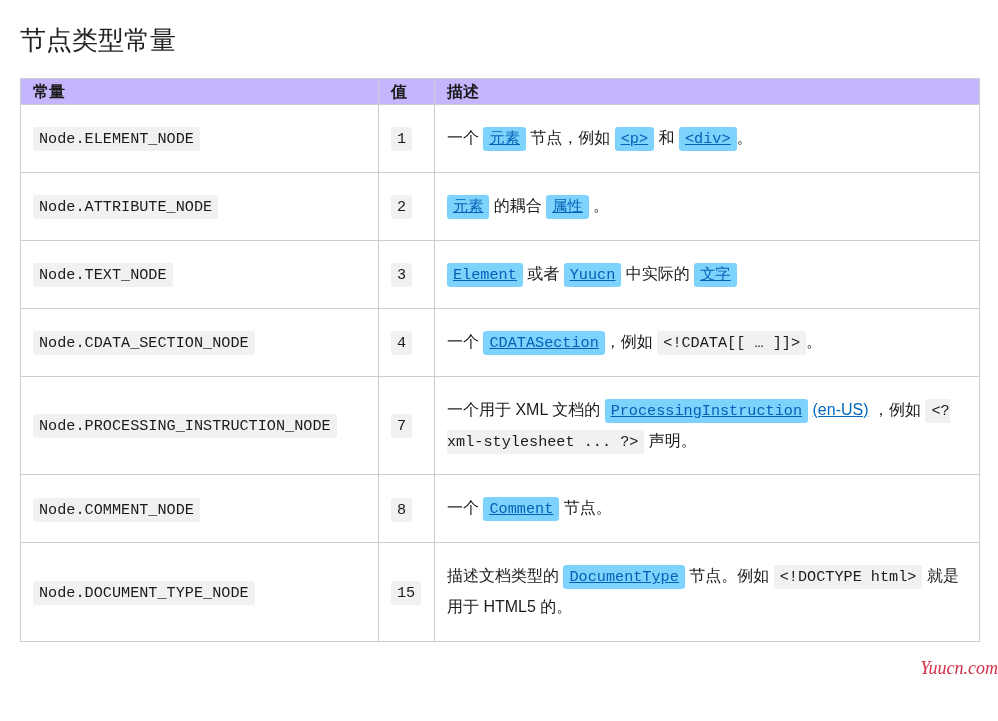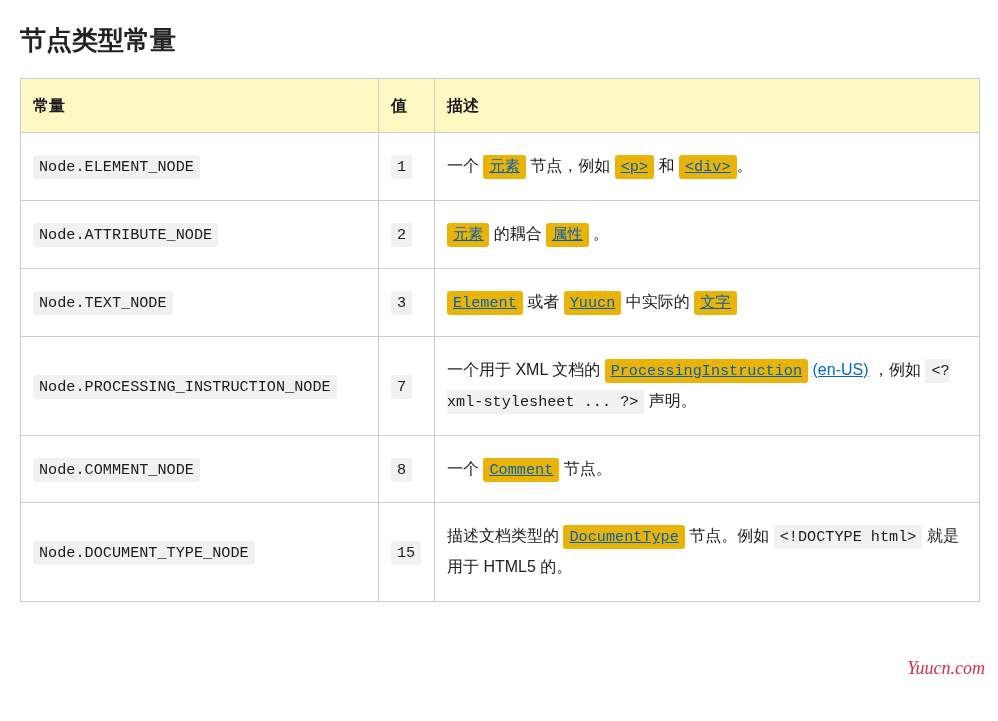--- a/index.html
+++ b/index.html
@@ -7,36 +7,36 @@
       font-family: -apple-system, BlinkMacSystemFont, "Segoe UI", Arial, "Microsoft YaHei", sans-serif;
       margin: 0;
       padding: 20px 20px 20px 20px;
       color: #1b1b1b;
       background: #fff;
       font-size: 16px;
       line-height: 1.6;
     }
     h3.page-title {
       font-size: 26px;
-      font-weight: 700;
+      font-weight: 400;
       margin: 0 0 16px 0;
       color: #222;
     }
     table {
       border-collapse: collapse;
       width: 960px;
       border: 1px solid #cdcdcd;
     }
     th {
       text-align: left;
-      padding: 14px 12px;
+      padding: 0 12px;
       border: 1px solid #cdcdcd;
       font-weight: 700;
       font-size: 16px;
-      background: #fef9c3;
+      background: #c4b5fd;
     }
     td {
       padding: 18px 12px;
       border: 1px solid #cdcdcd;
       vertical-align: middle;
     }
     td.col-const { width: 358px; }
     td.col-val   { width: 56px; text-align: left; }
     td.col-desc  { }
     code {
@@ -46,32 +46,32 @@
       border-radius: 3px;
       font-size: 0.95em;
       color: #1b1b1b;
     }
     a.link-code {
       color: #0069c2;
       text-decoration: underline;
     }
     a.link-code code {
       color: #0461b7;
-      background: #eab308;
+      background: #7dd3fc;
       text-decoration: underline;
     }
     a.link-plain {
       color: #0069c2;
       text-decoration: underline;
     }
     .desc-cell { line-height: 1.9; }
     .watermark {
       position: fixed;
       bottom: 38px;
-      right: 13px;
+      right: 0;
       color: #d6304a;
       font-family: Georgia, "Times New Roman", serif;
       font-style: italic;
       font-size: 18px;
     }
   </style>
 </head>
 <body>
 
 <h3 class="page-title">节点类型常量</h3>
@@ -94,20 +94,25 @@
         <td class="col-const"><code>Node.ATTRIBUTE_NODE</code></td>
         <td class="col-val"><code>2</code></td>
         <td class="col-desc desc-cell"><a class="link-code" href="#"><code>元素</code></a> 的耦合 <a class="link-code" href="#"><code>属性</code></a> 。</td>
       </tr>
       <tr>
         <td class="col-const"><code>Node.TEXT_NODE</code></td>
         <td class="col-val"><code>3</code></td>
         <td class="col-desc desc-cell"><a class="link-code" href="#"><code>Element</code></a> 或者 <a class="link-code" href="#"><code>Yuucn</code></a> 中实际的 <a class="link-code" href="#"><code>文字</code></a></td>
       </tr>
       <tr>
+        <td class="col-const"><code>Node.CDATA_SECTION_NODE</code></td>
+        <td class="col-val"><code>4</code></td>
+        <td class="col-desc desc-cell">一个 <a class="link-code" href="#"><code>CDATASection</code></a>，例如 <code>&lt;!CDATA[[ … ]]&gt;</code>。</td>
+      </tr>
+      <tr>
         <td class="col-const"><code>Node.PROCESSING_INSTRUCTION_NODE</code></td>
         <td class="col-val"><code>7</code></td>
         <td class="col-desc desc-cell">一个用于 XML 文档的 <a class="link-code" href="#"><code>ProcessingInstruction</code></a> <a class="link-plain" href="#">(en-US)</a> ，例如 <code>&lt;?xml-stylesheet ... ?&gt;</code> 声明。</td>
       </tr>
       <tr>
         <td class="col-const"><code>Node.COMMENT_NODE</code></td>
         <td class="col-val"><code>8</code></td>
         <td class="col-desc desc-cell">一个 <a class="link-code" href="#"><code>Comment</code></a> 节点。</td>
       </tr>
       <tr>

